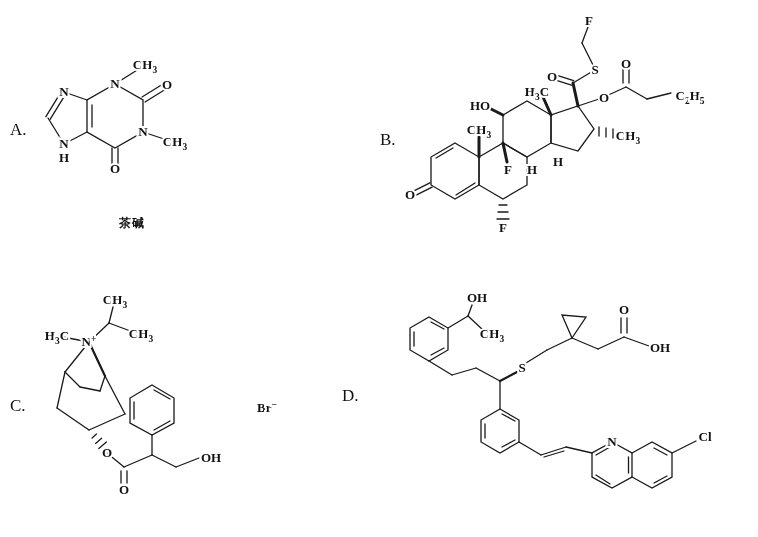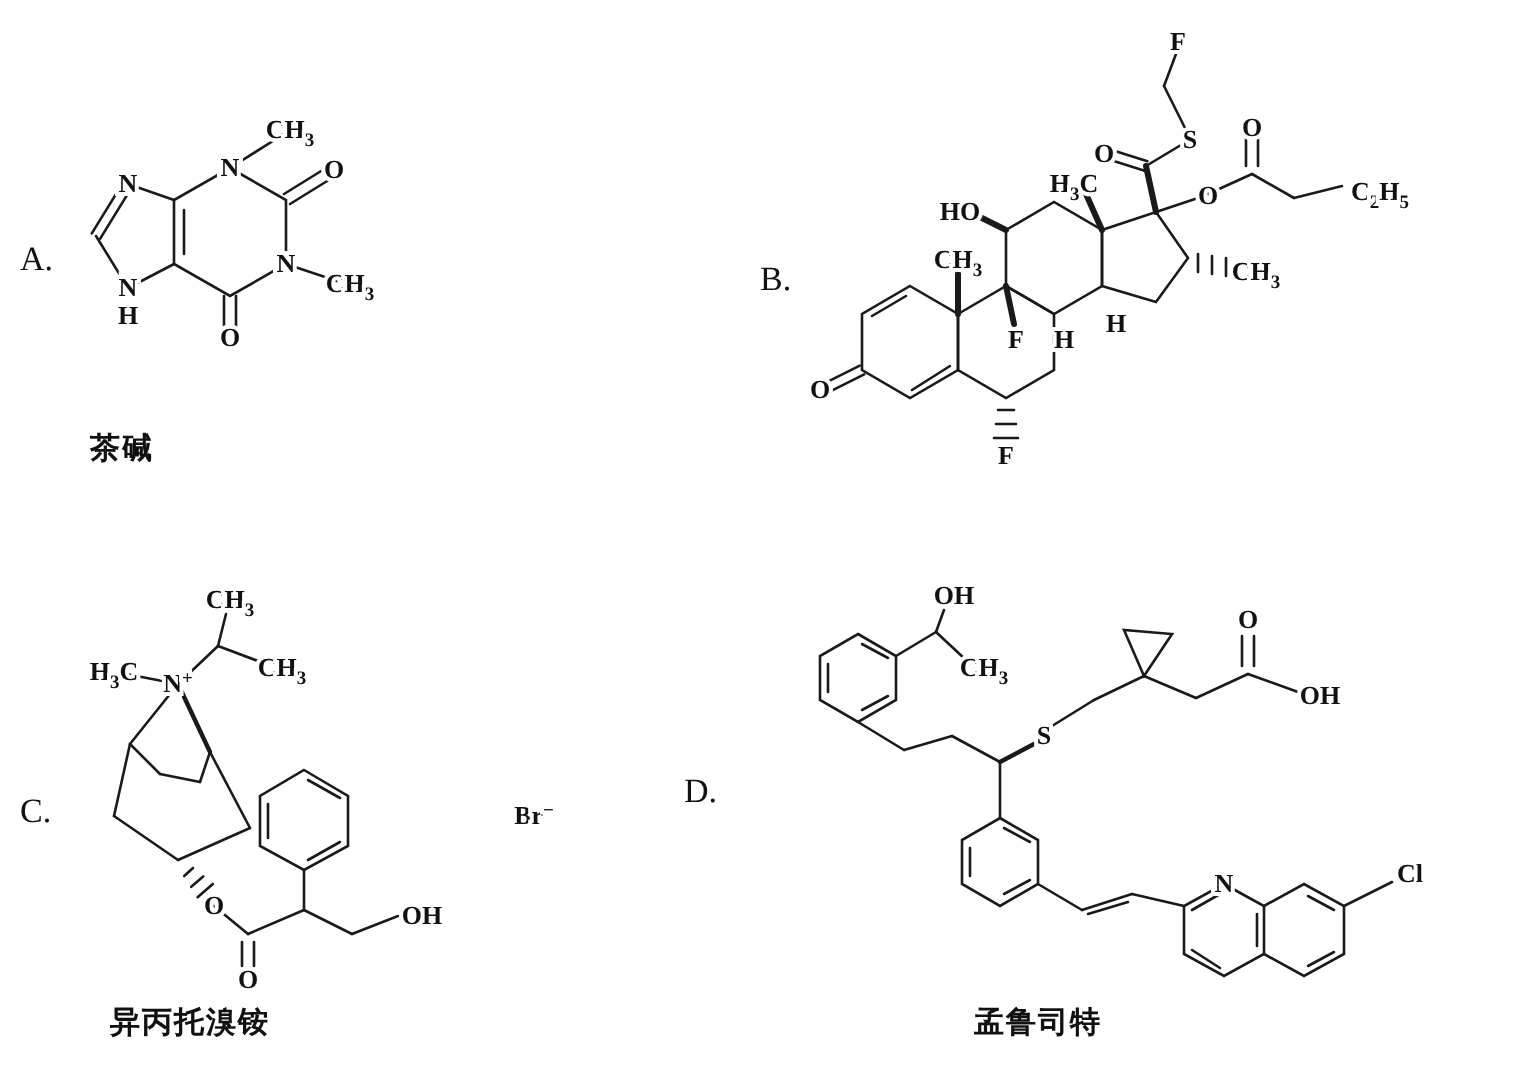--- a/index.html
+++ b/index.html
@@ -1,19 +1,19 @@
 <!DOCTYPE html>
 <html><head>
 <meta charset="utf-8">
 <style>
   html,body{margin:0;padding:0;background:#fff;}
   .page{position:relative;width:758px;height:537px;background:#ffffff;overflow:hidden;
         font-family:"Liberation Serif","DejaVu Serif",serif;color:#111;}
   .letter{position:absolute;font-size:17px;color:#111;}
-  .caption{position:absolute;font-size:15px;font-weight:bold;text-align:left;color:#111;
+  .caption{position:absolute;font-size:12px;font-weight:bold;text-align:right;color:#111;
            letter-spacing:1px;}
   svg.chem{position:absolute;overflow:visible;}
   .b line, .b polyline, .b polygon{stroke:#1a1a1a;stroke-width:1.3;fill:none;stroke-linecap:round;}
   .b line.w{stroke-width:3;}
   .b line.w2{stroke-width:2.2;}
   text.fml{font-family:"Liberation Serif","DejaVu Serif",serif;font-size:13px;font-weight:bold;
            fill:#111;text-anchor:middle;stroke:#ffffff;stroke-width:4px;paint-order:stroke;}
 </style>
 </head>
 <body>
@@ -156,21 +156,20 @@
       <text class="fml" x="32" y="62"><tspan font-size="13">H</tspan><tspan dy="4" font-size="9.5">3</tspan><tspan dy="-4" font-size="13">C</tspan></text>
       <text class="fml" x="64" y="68"><tspan font-size="13">N</tspan><tspan dy="-4" font-size="9.5">+</tspan></text>
       <text class="fml" x="90" y="26"><tspan font-size="13">C</tspan><tspan font-size="13">H</tspan><tspan dy="4" font-size="9.5">3</tspan></text>
       <text class="fml" x="116" y="60"><tspan font-size="13">C</tspan><tspan font-size="13">H</tspan><tspan dy="4" font-size="9.5">3</tspan></text>
       <text class="fml" x="82" y="179">O</text>
       <text class="fml" x="99" y="216">O</text>
       <text class="fml" x="186" y="184">OH</text>
       <text class="fml" x="242" y="134"><tspan font-size="13">B</tspan><tspan font-size="13">r</tspan><tspan dy="-4" font-size="9.5">−</tspan></text>
     </g>
   </svg>
-  <div class="caption" style="left:55px;top:502px;width:150px">异丙托溴铵</div>
 
   <div class="letter" style="left:342px;top:386px">D.</div>
 
   <svg class="chem" style="left:355px;top:285px" width="400" height="230" viewBox="0 0 400 230">
     <g class="b">
 
       <polygon points="74,32 93,43 93,65 74,76 55,65 55,43"></polygon>
       <line x1="76" y1="37" x2="89" y2="44"></line>
       <line x1="89" y1="63" x2="76" y2="70"></line>
       <line x1="59" y1="61" x2="59" y2="47"></line>
@@ -220,15 +219,14 @@
     <g>
       <text class="fml" x="122" y="17">OH</text>
       <text class="fml" x="137" y="53"><tspan font-size="13">C</tspan><tspan font-size="13">H</tspan><tspan dy="4" font-size="9.5">3</tspan></text>
       <text class="fml" x="167" y="87">S</text>
       <text class="fml" x="269" y="29">O</text>
       <text class="fml" x="305" y="67">OH</text>
       <text class="fml" x="257" y="161">N</text>
       <text class="fml" x="350" y="156">Cl</text>
     </g>
   </svg>
-  <div class="caption" style="left:487px;top:502px;width:150px">孟鲁司特</div>
 
 </div>
 
 </body></html>

